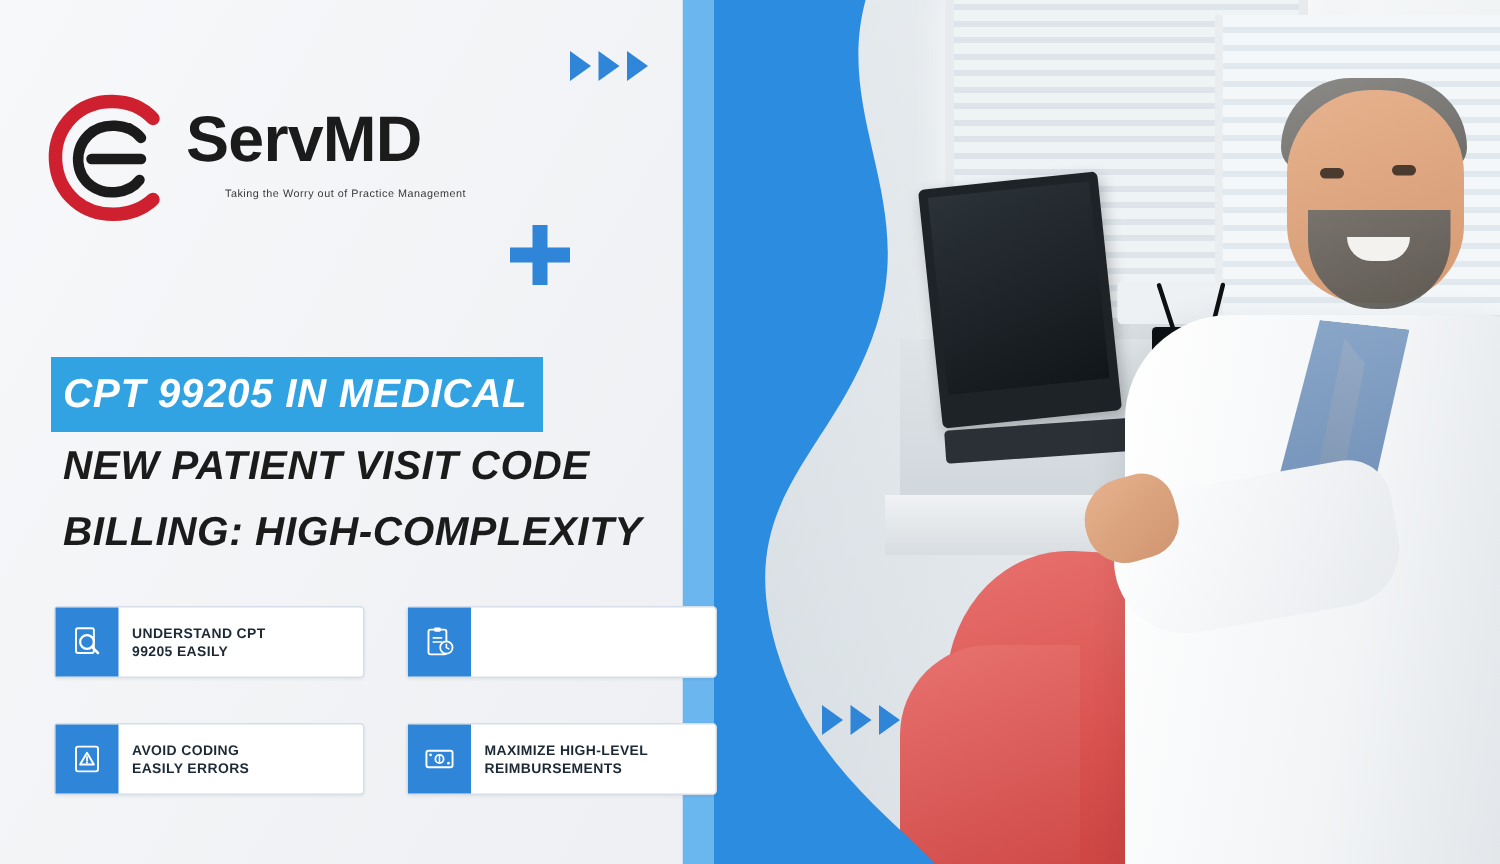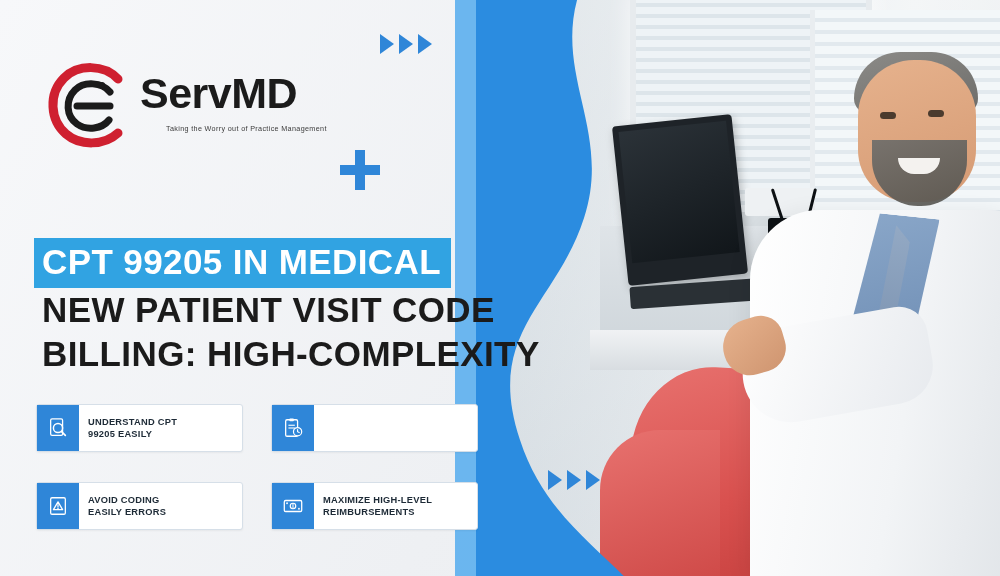--- a/index.html
+++ b/index.html
@@ -288,21 +288,21 @@
     position: absolute;
     left: 455px;
     top: -30px;
     width: 260px;
     height: 650px;
   }
 
   
   .logo {
     position: absolute;
-    left: 44px;
+    left: 28px;
     top: 62px;
     width: 260px;
     height: 86px;
   }
   .logo-e-wrap {
     position: absolute;
     left: 0;
     top: 0;
     width: 86px;
     height: 86px;
@@ -333,26 +333,27 @@
   .plus-shape { position: absolute; left: 338px; top: 148px; }
 
   
   .headline {
     position: absolute;
     left: 36px;
     top: 238px;
     width: 520px;
   }
   .headline-line {
-    font-size: 35px;
+    font-size: 27px;
     font-weight: bold;
     letter-spacing: 0.4px;
     color: #1b1b1b;
     line-height: 44px;
     white-space: nowrap;
+    font-style: italic;
   }
   .headline-line.hl1 {
     display: inline-block;
     background: #31a3e2;
     color: #ffffff;
     padding: 2px 10px 4px 8px;
     margin-left: -2px;
   }
   .hl-rest { padding-left: 6px; }
 

